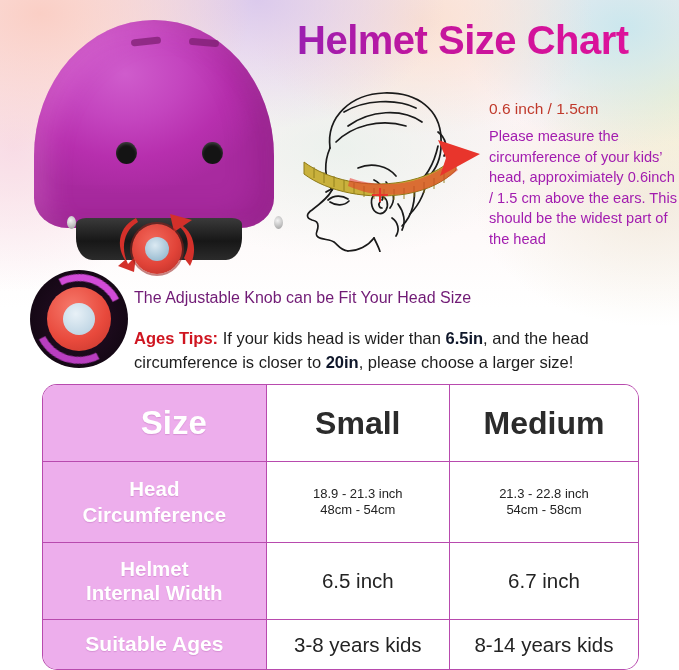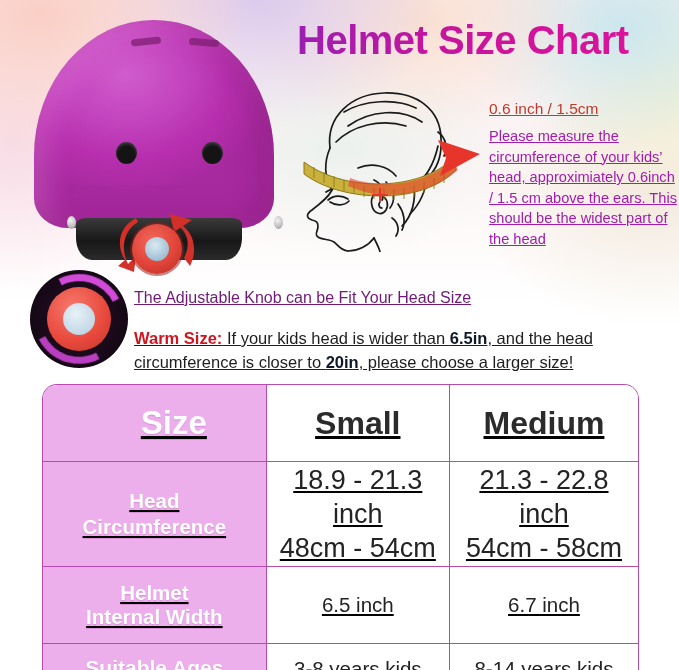--- a/index.html
+++ b/index.html
@@ -25,21 +25,21 @@
       radial-gradient(ellipse 260px 180px at 38% 0%, rgba(214,196,236,0.85) 0%, rgba(214,196,236,0) 72%),
       radial-gradient(ellipse 240px 160px at 62% 3%, rgba(250,222,205,0.85) 0%, rgba(250,222,205,0) 72%),
       radial-gradient(ellipse 230px 170px at 92% 4%, rgba(198,230,238,0.9) 0%, rgba(198,230,238,0) 72%),
       radial-gradient(ellipse 200px 150px at 100% 14%, rgba(243,240,205,0.85) 0%, rgba(243,240,205,0) 72%),
       radial-gradient(ellipse 220px 200px at 2% 22%, rgba(247,214,226,0.8) 0%, rgba(247,214,226,0) 72%),
       radial-gradient(ellipse 260px 150px at 50% 22%, rgba(222,238,230,0.55) 0%, rgba(222,238,230,0) 74%),
       radial-gradient(ellipse 240px 170px at 96% 30%, rgba(236,226,206,0.6) 0%, rgba(236,226,206,0) 74%),
       linear-gradient(180deg, #fbeef0 0%, #fdf6f6 26%, #ffffff 46%, #ffffff 100%);
   }
 
-  .layer { position: absolute; z-index: 2; text-decoration: underline; }
+  .layer { position: absolute; z-index: 2; }
 
   
   #title {
     left: 297px; top: 18px;
     width: 372px;
     font-size: 40px;
     font-weight: bold;
     letter-spacing: -0.5px;
     background: linear-gradient(90deg, #9b1fb0 0%, #c3159e 35%, #d6129a 70%, #e0139b 100%);
     -webkit-background-clip: text;
@@ -211,21 +211,21 @@
     line-height: 1.18;
     text-shadow: 0 1px 1px rgba(150,60,145,0.25);
   }
   #size-table tr.head td {
     height: 74px;
     font-size: 32px;
     font-weight: bold;
   }
   #size-table tr.head .lbl { font-size: 33px; padding-left: 40px; }
   #size-table tr.head .val { color: #2b2b2b; }
-  #size-table tr.r1 td { height: 78px; font-size: 27px; line-height: 1.26; }
+  #size-table tr.r1 td { height: 78px; font-size: 13px; line-height: 1.26; }
   #size-table tr.r1 .lbl { font-size: 20.5px; }
   #size-table tr.r2 td { height: 74px; font-size: 20.5px; }
   #size-table tr.r2 .lbl { font-size: 20.5px; }
   #size-table tr.r3 td { height: 47px; font-size: 20.5px; }
   #size-table tr.r3 .lbl { font-size: 21px; }
   .c-lbl { width: 197px; }
   .c-s { width: 199px; margin-left: 41px; }
   .c-m { width: 199px; }
 </style>
 </head>
@@ -322,21 +322,21 @@
 
 <div id="knob-icon" class="layer">
   <div class="knob-ring"></div>
   <div class="knob-arc"></div>
   <div class="knob-dial"></div>
 </div>
 
 <div id="adjust-line" class="layer">The Adjustable Knob can be Fit Your Head Size</div>
 
 <div id="tips" class="layer">
-  <span class="tips-label">Warm Size:</span><span> If your kids head is wider than </span><span class="hl">6.5in</span><span>, and the head circumference is closer to </span><span class="hl">20in</span><span>, please choose a larger size!</span>
+  <span class="tips-label">Ages Tips:</span><span> If your kids head is wider than </span><span class="hl">6.5in</span><span>, and the head circumference is closer to </span><span class="hl">20in</span><span>, please choose a larger size!</span>
 </div>
 
 <table id="size-table" class="layer">
   <tbody>
       <tr class="head">
     <td class="lbl c-lbl">Size</td>
     <td class="val c-s">Small</td>
     <td class="val c-m">Medium</td>
   </tr>
   <tr class="r1">

